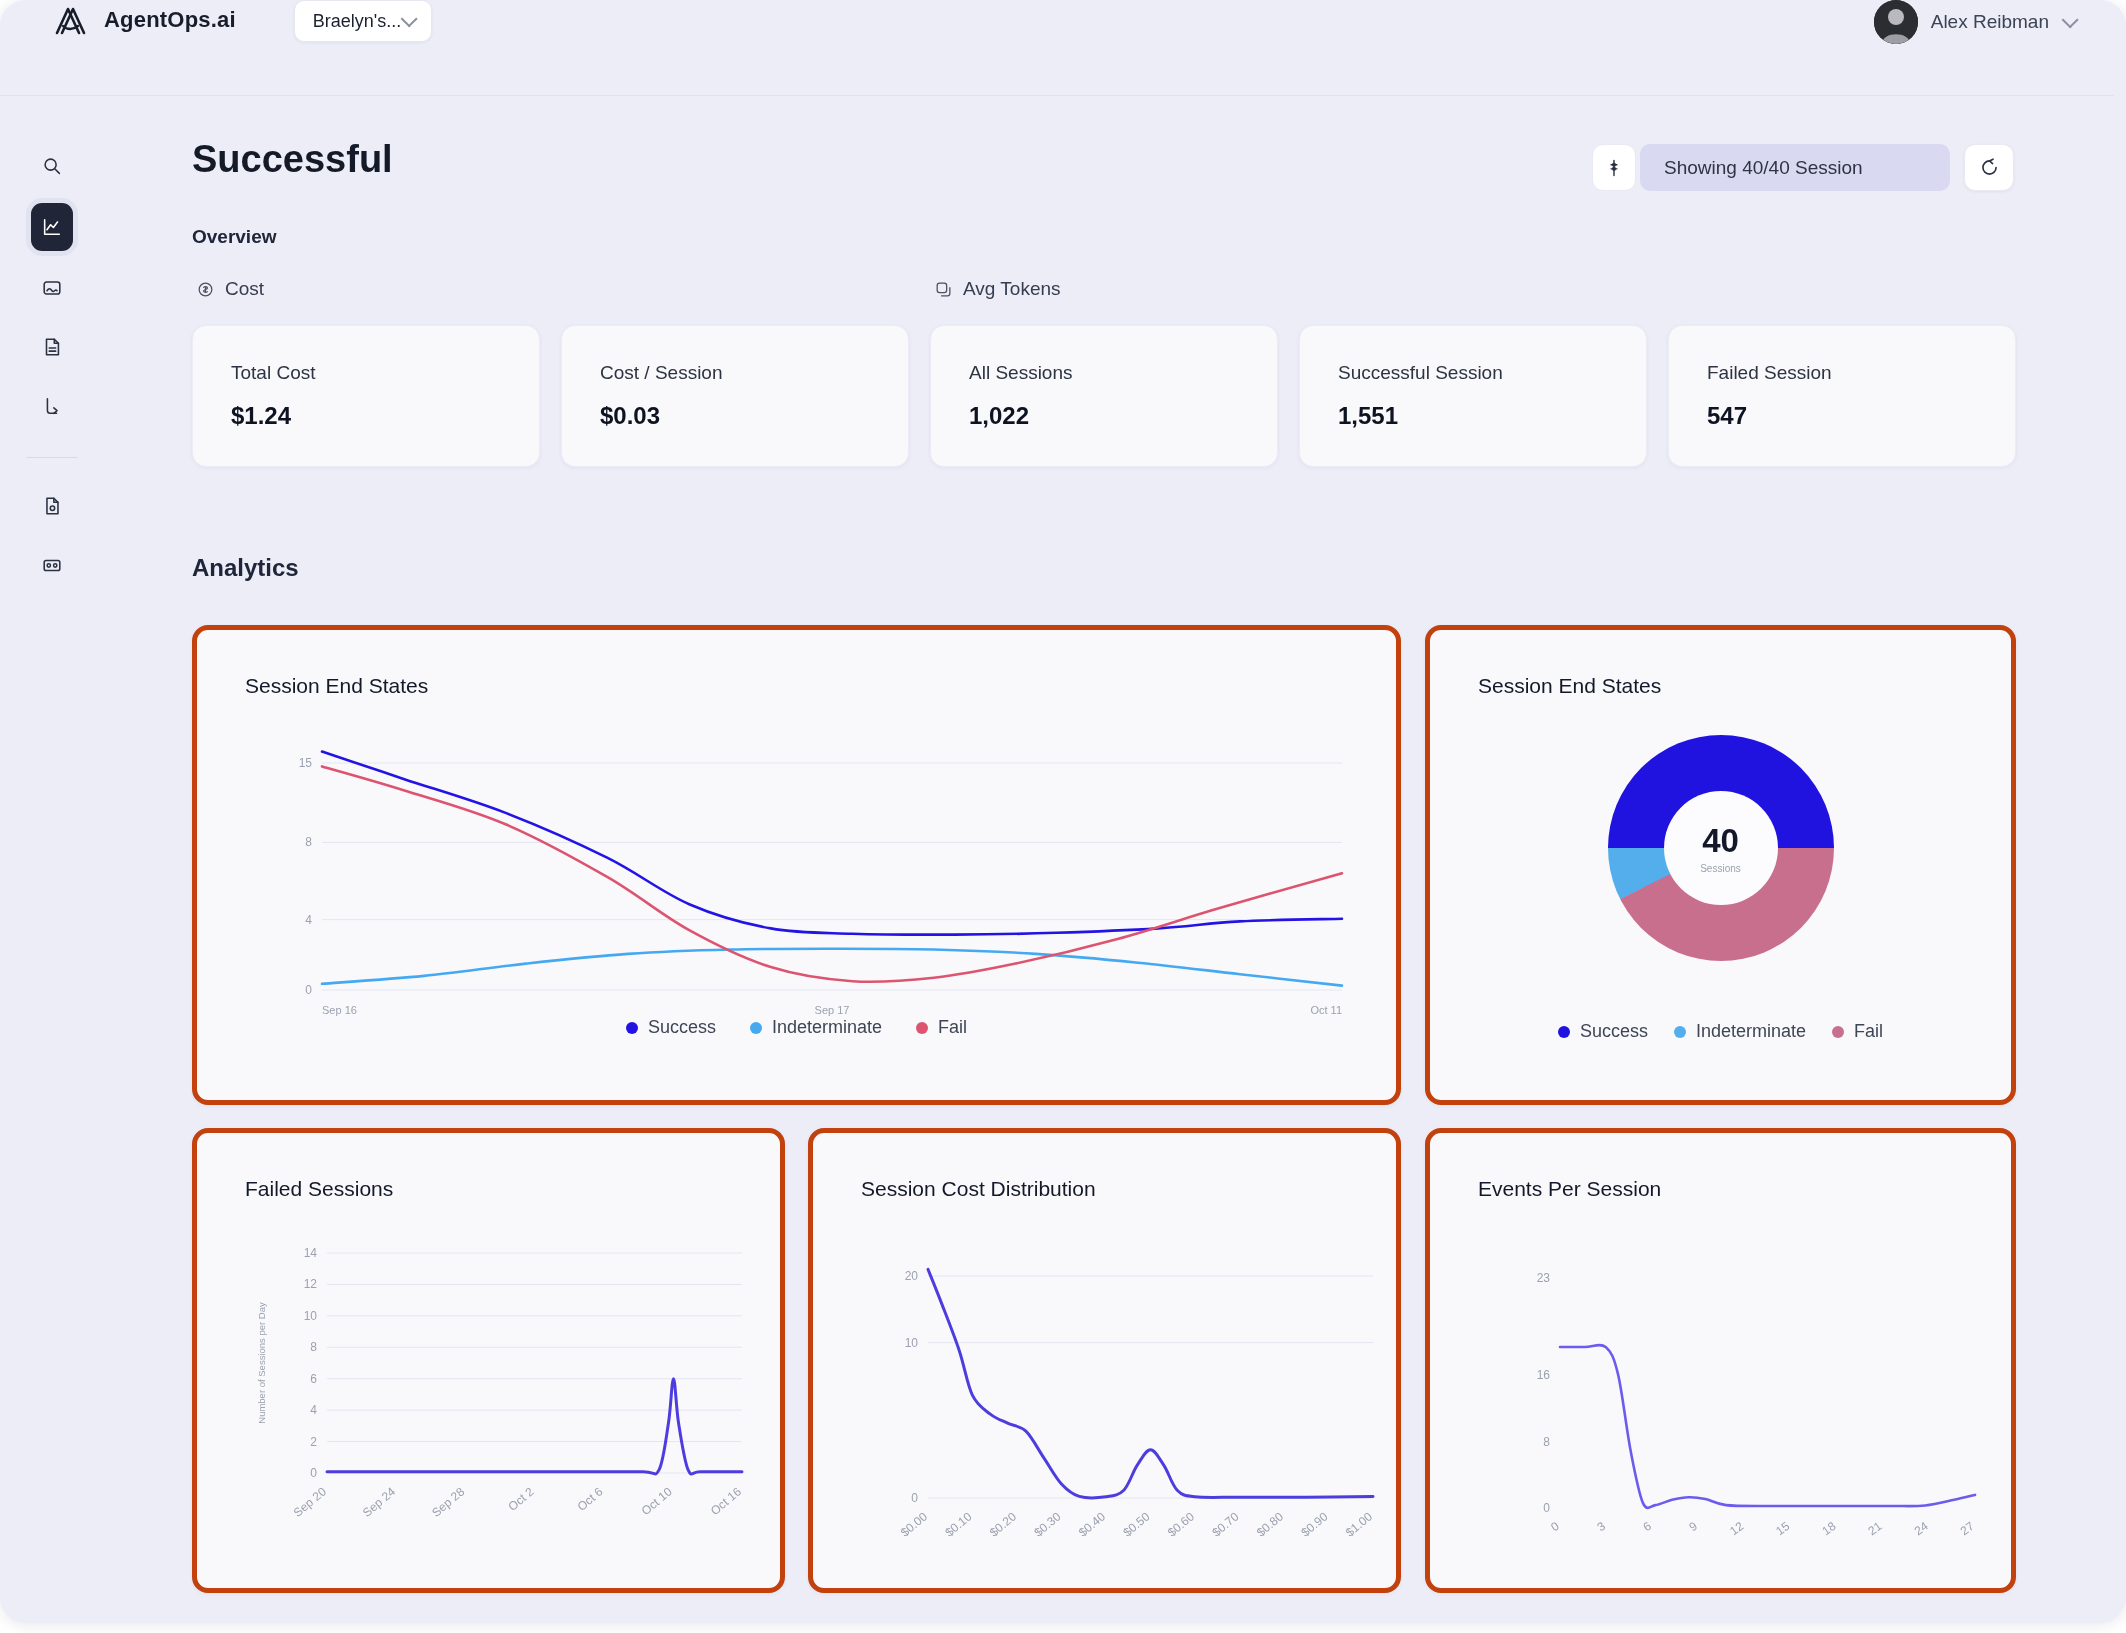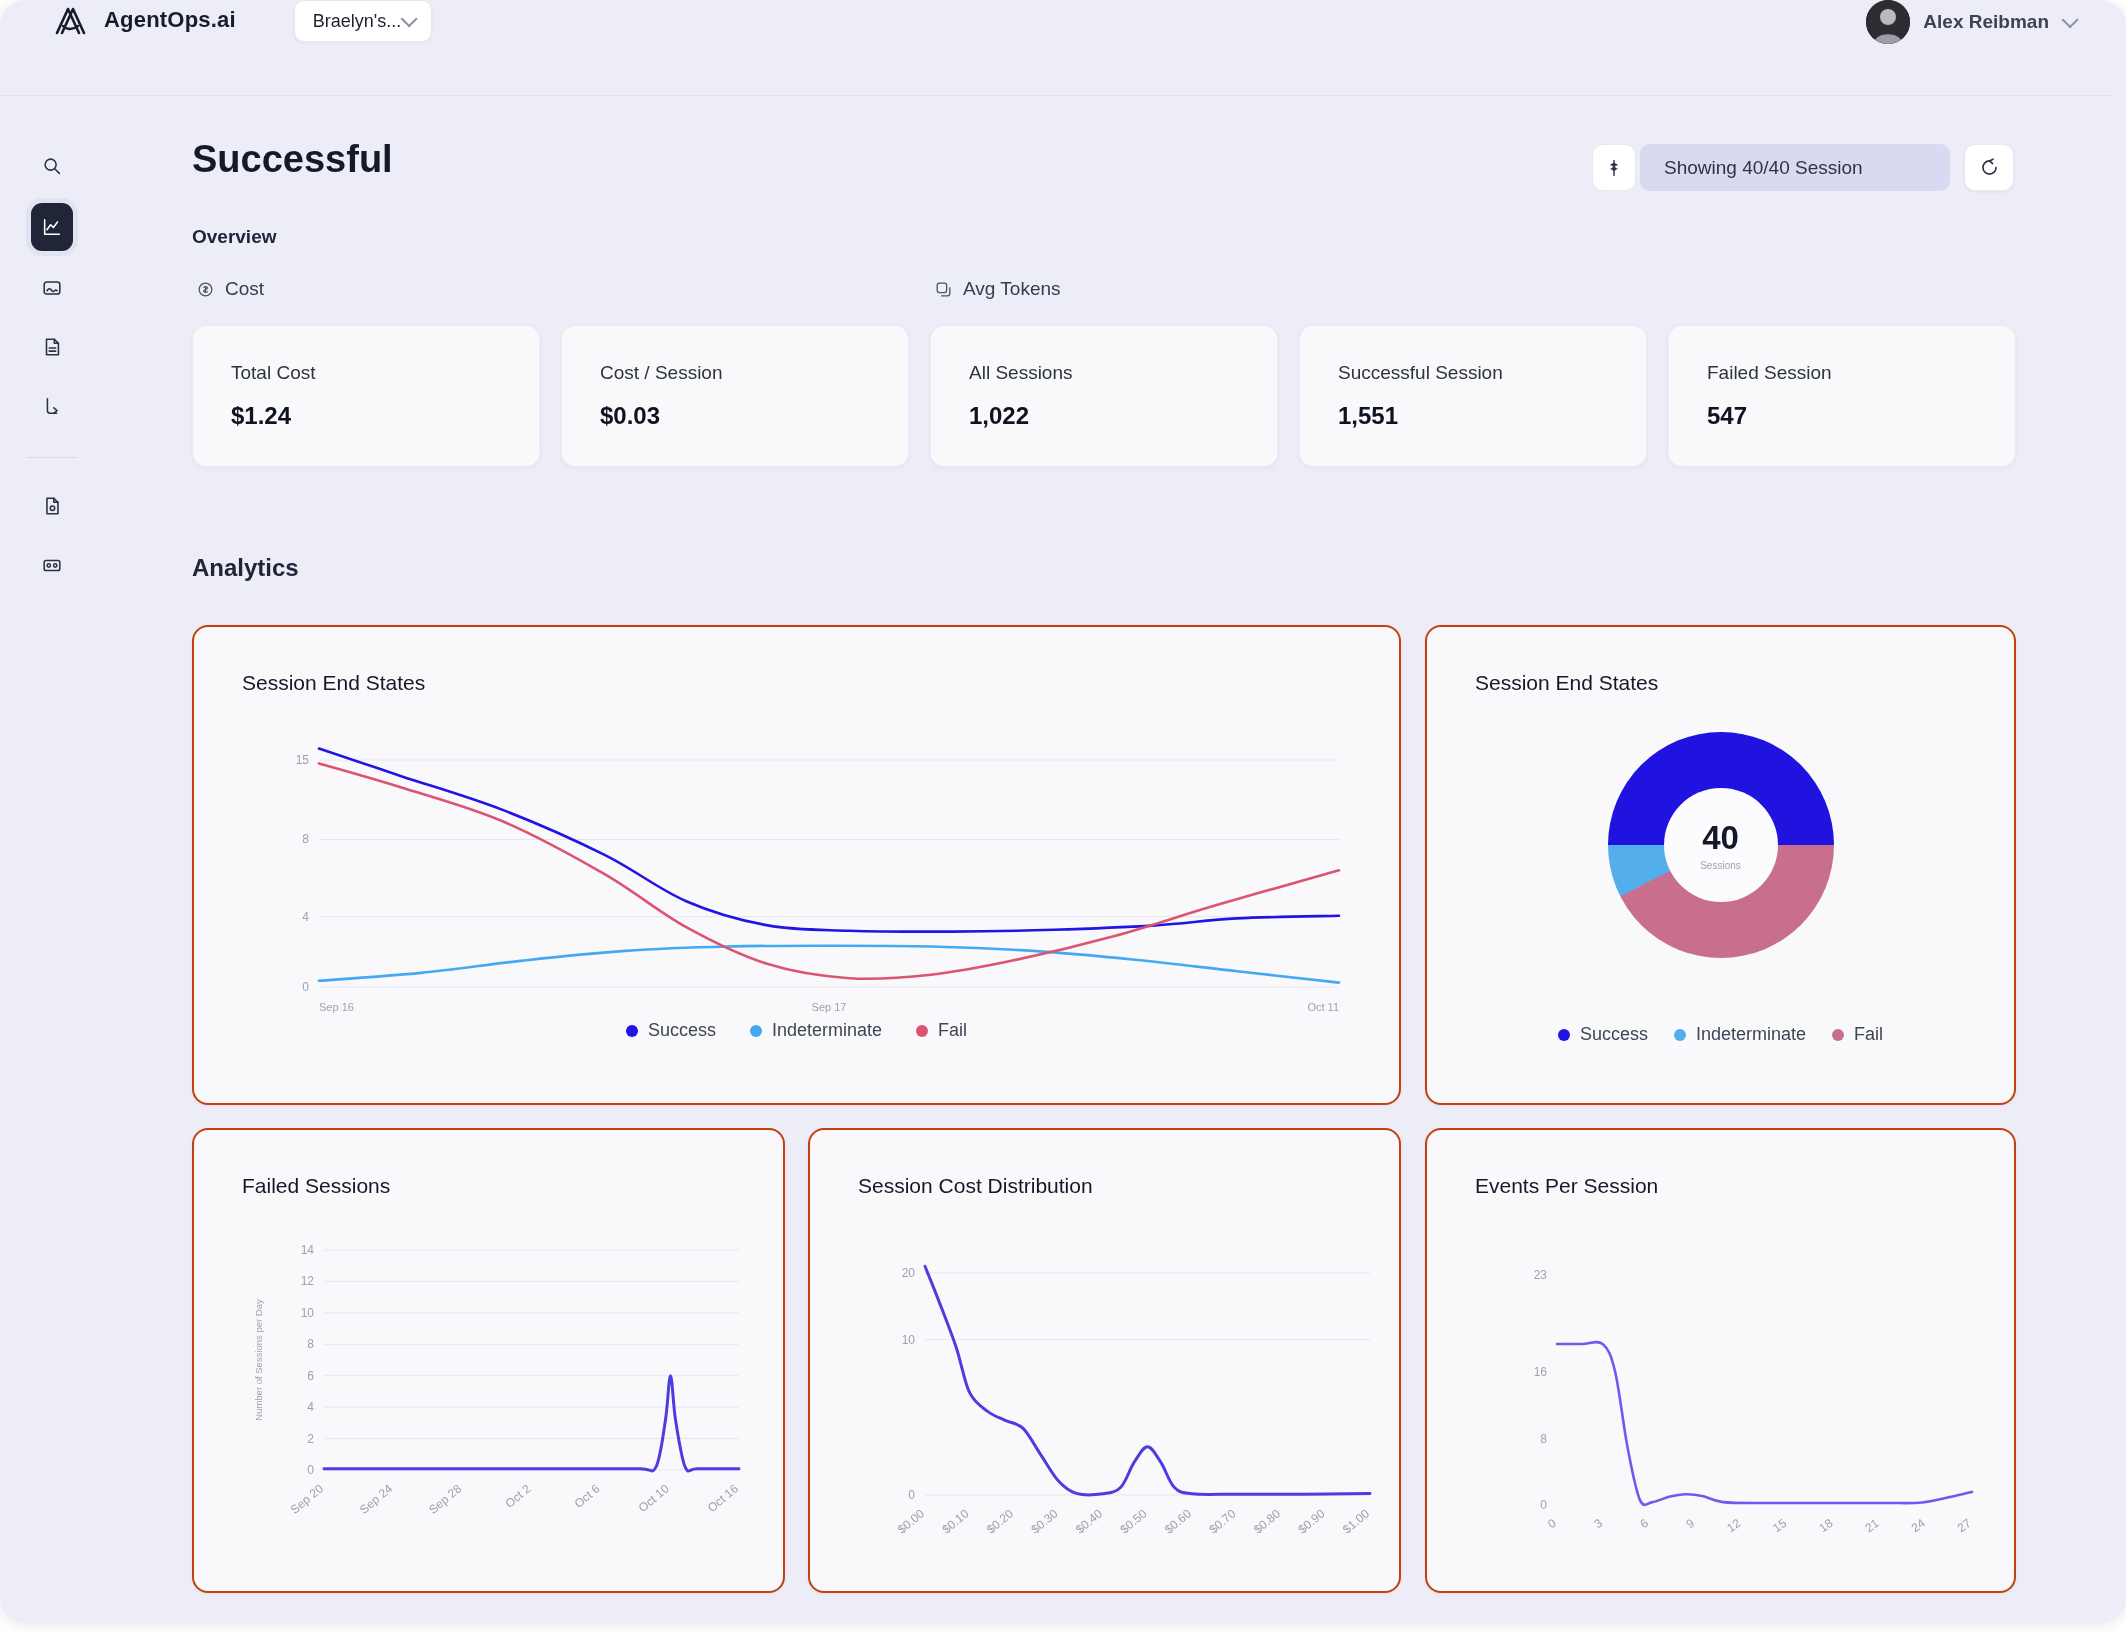--- a/index.html
+++ b/index.html
@@ -12,21 +12,21 @@
   .topbar { position:absolute; left:0; top:0; right:12px; height:96px; display:flex; align-items:flex-start;
             padding:0 40px 0 50px; border-bottom:1px solid #e1e2ee; }
   .brand { display:flex; align-items:center; gap:14px; }
   .brand-name { font-size:22px; font-weight:700; color:#181d2c; letter-spacing:.2px; }
   .proj-pill { margin-left:58px; display:flex; align-items:center; gap:0; background:#fff;
                border:1px solid #e7e7f1; border-radius:10px; padding:10px 18px; height:42px;
                font-size:18px; font-weight:400; color:#1c2130; box-shadow:0 1px 3px rgba(30,34,70,.06); cursor:pointer; }
   .user { margin-left:auto; display:flex; align-items:center; gap:13px; cursor:pointer; }
   .avatar { width:44px; height:44px; border-radius:50%; background:#2d2d34; position:relative; overflow:hidden; }
   .avatar svg { position:absolute; inset:0; }
-  .user-name { font-size:19px; color:#3c4354;font-weight:bold; }
+  .user-name { font-size:19px; color:#3c4354; }
   .chev { width:12px; height:12px; border-right:2px solid #8a90a0; border-bottom:2px solid #8a90a0;
           transform:rotate(45deg) translateY(-3px); }
 
   
   .sidebar { position:absolute; left:0; top:96px; bottom:0; width:104px; display:flex; flex-direction:column;
              align-items:center; padding-top:48px; }
   .side-item { width:44px; height:44px; display:flex; align-items:center; justify-content:center;
                border-radius:10px; margin-bottom:15px; cursor:pointer; color:#2b3242; }
   .side-item svg { width:22px; height:22px; stroke:#2b3242; fill:none; stroke-width:1.7; stroke-linecap:round; stroke-linejoin:round; }
   .side-item.active { background:#202637; box-shadow:0 0 0 5px #e2e3f1; height:48px; width:42px; border-radius:11px; }
@@ -59,21 +59,21 @@
 
   .cards-row { position:absolute; left:88px; top:229px; width:1824px; display:grid;
                grid-template-columns:repeat(5,1fr); gap:21px; }
   .stat-card { height:142px; background:#f9f9fc; border:1px solid #ececf4; border-radius:14px;
                padding:36px 38px; box-shadow:0 1px 4px rgba(30,34,70,.05); }
   .stat-label { font-size:19px; color:#2c3342; }
   .stat-value { margin-top:18px; font-size:24px; font-weight:700; color:#0e1322; }
 
   .an-label { top:458px; font-size:24px; }
 
-  .chart-card { position:absolute; background:#f9f9fc; border:2px solid #c2410c; border-radius:16px;
+  .chart-card { position:absolute; background:#f9f9fc; border:5px solid #c2410c; border-radius:16px;
                 box-shadow:0 1px 4px rgba(30,34,70,.05); }
   .cc-title { position:absolute; left:48px; top:44px; font-size:21px; font-weight:500; color:#14192a; }
   .card-ses   { left:88px;  top:529px;  width:1209px; height:480px; }
   .card-donut { left:1321px; top:529px; width:591px;  height:480px; }
   .card-failed{ left:88px;  top:1032px; width:593px;  height:465px; }
   .card-cost  { left:704px; top:1032px; width:593px;  height:465px; }
   .card-events{ left:1321px; top:1032px; width:591px; height:465px; }
 
   .legend { position:absolute; left:0; right:0; display:flex; justify-content:center; gap:34px; }
   .legend-ses { bottom:62px; }

